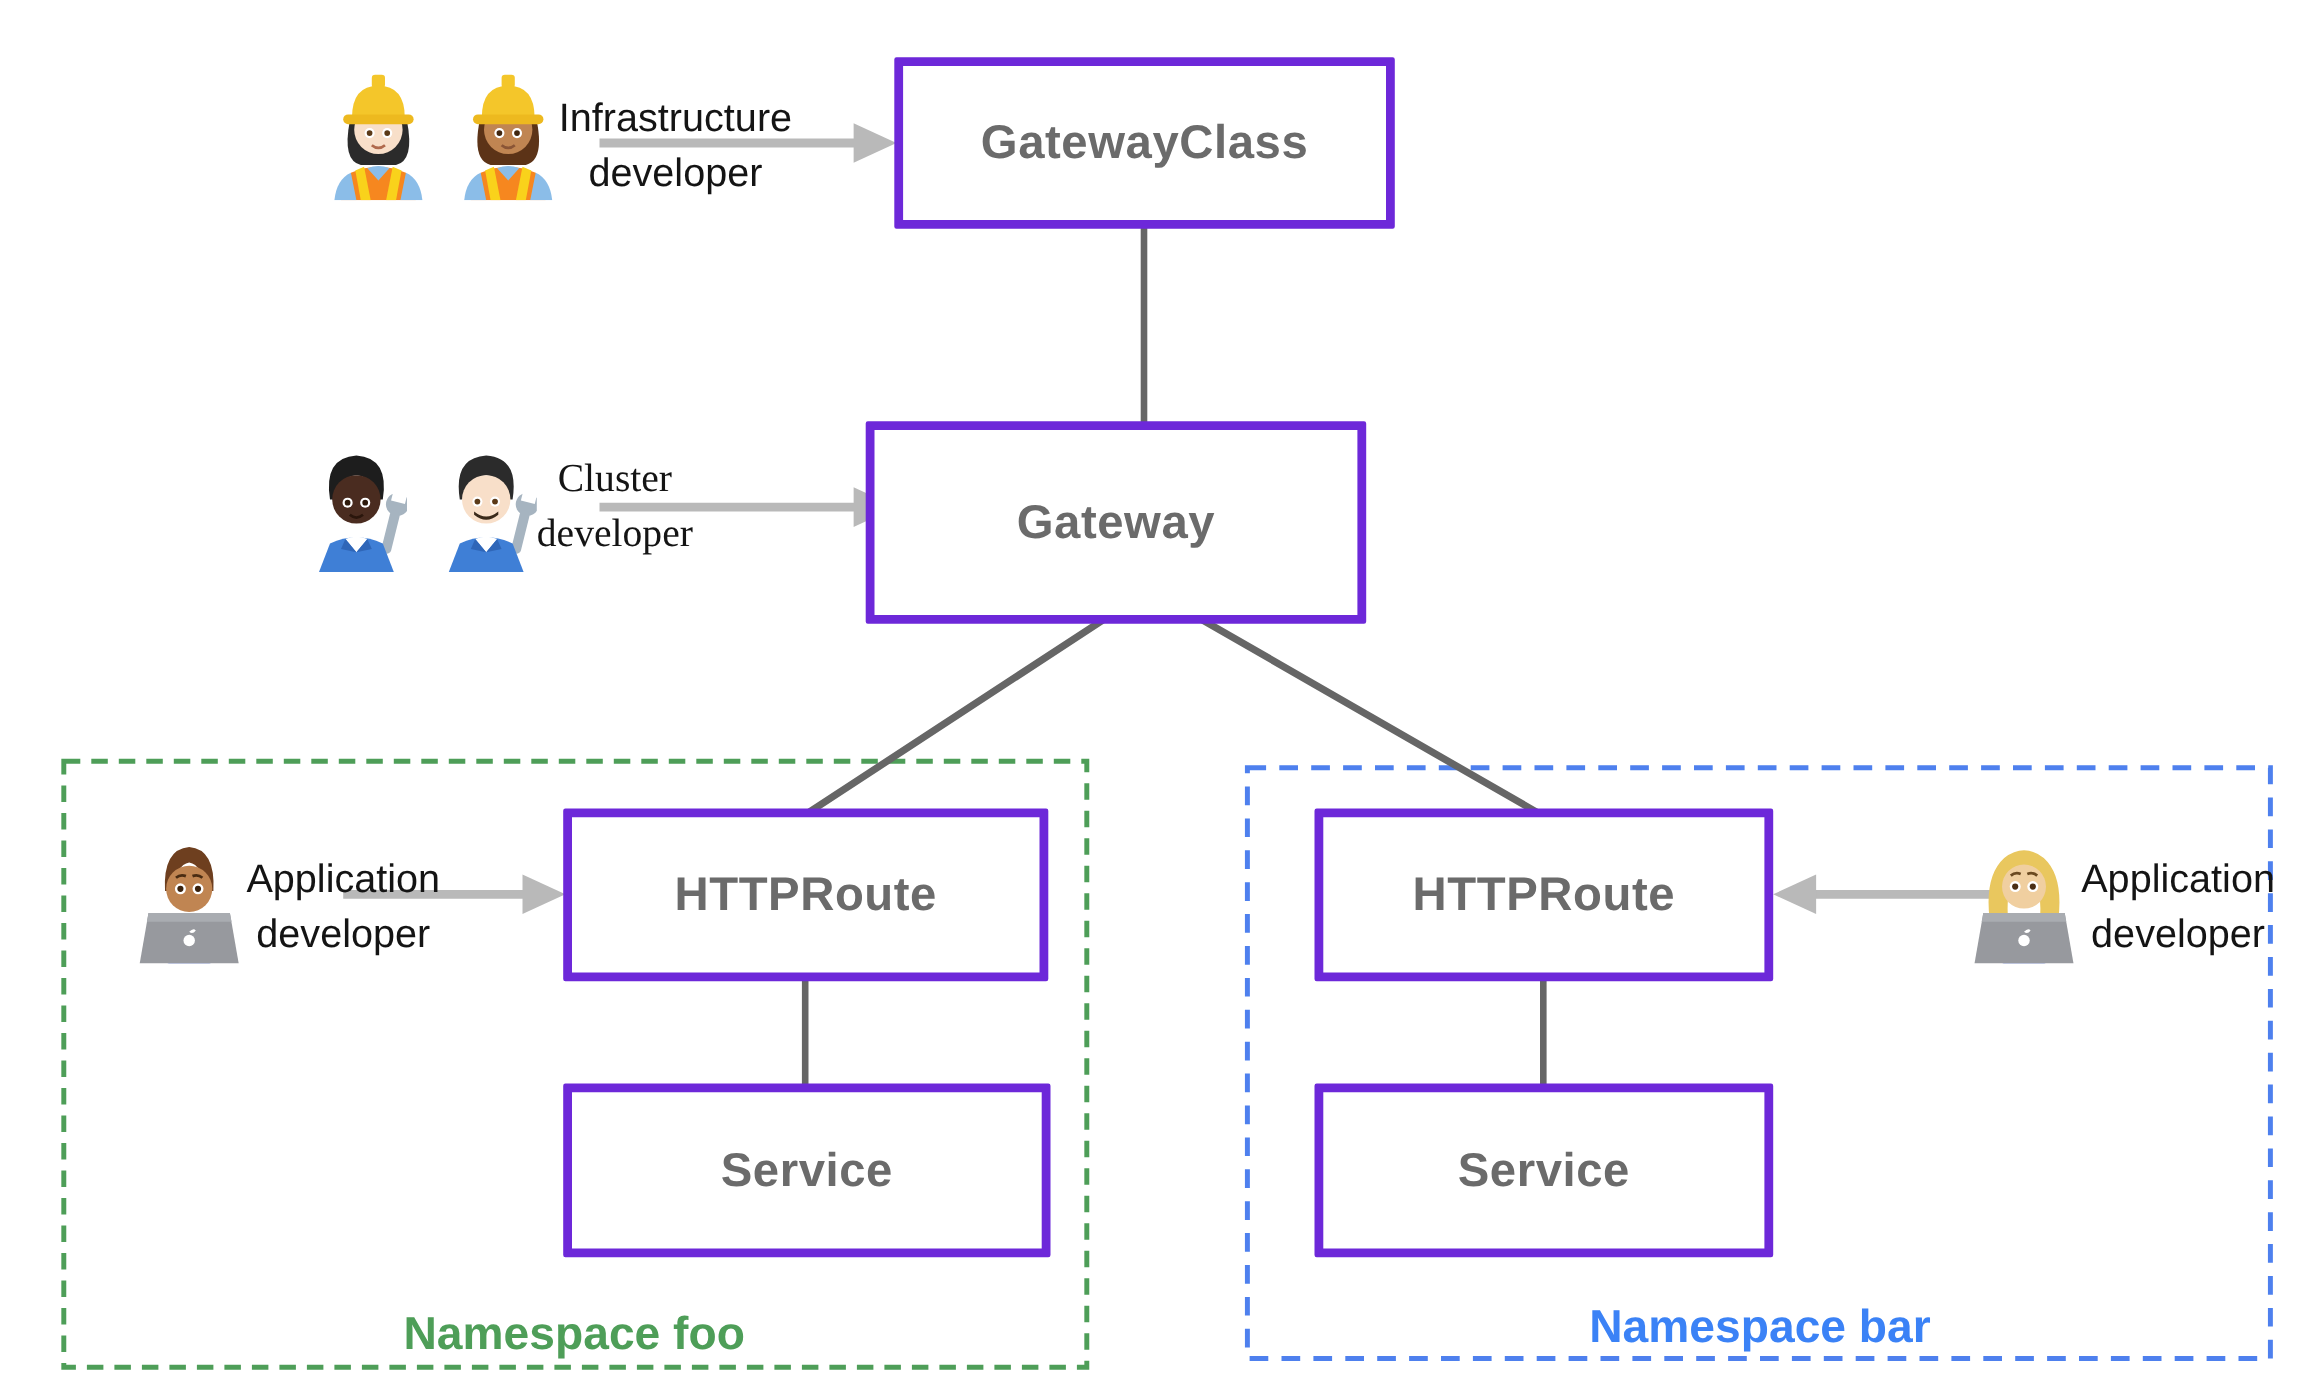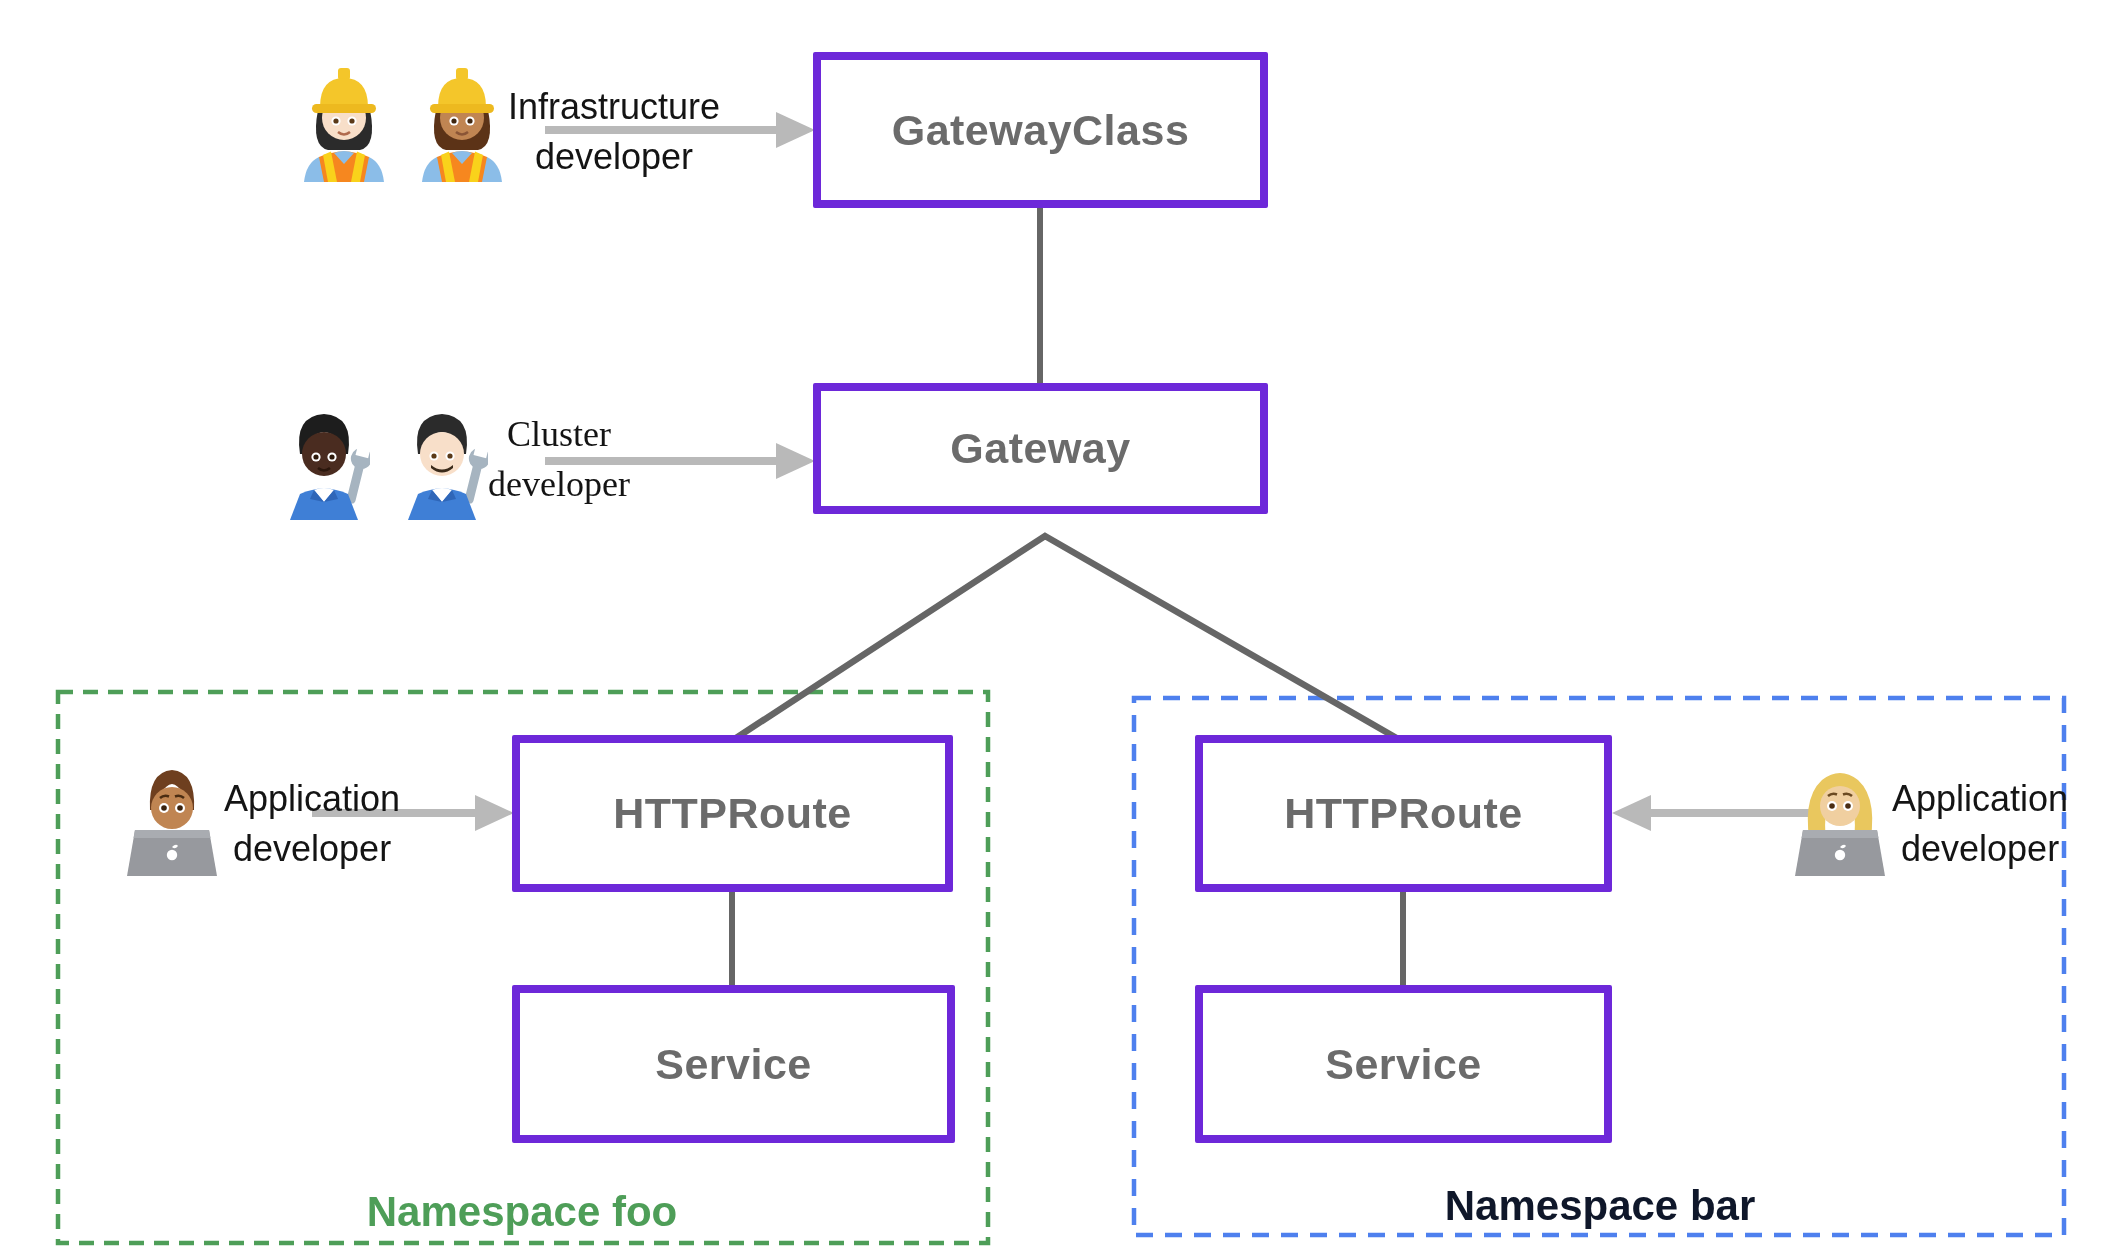--- a/index.html
+++ b/index.html
@@ -20,21 +20,21 @@
   .icon-row{display:flex;align-items:flex-end;}
   .persona-label{
     text-align:center;font-size:36px;line-height:50px;color:#141414;
     white-space:nowrap;
   }
   .ns-label{
     position:absolute;z-index:2;width:400px;text-align:center;
     font-size:42px;font-weight:bold;white-space:nowrap;
   }
   .ns-label.foo{color:#4e9e58;}
-  .ns-label.bar{color:#0f172a;}
+  .ns-label.bar{color:#3b82f6;}
   .icon{display:block;}
 </style>
 </head>
 <body>
 
 <div id="canvas">
 
   <svg class="overlay" width="2112" height="1258" viewBox="0 0 2112 1258">
 
     <rect x="58" y="692" width="930" height="551" fill="none" stroke="#4e9e58" stroke-width="4.5" stroke-dasharray="15 10"></rect>
@@ -60,21 +60,21 @@
     <g>
       <line x1="1812" y1="813" x2="1649" y2="813" stroke="#b9b9b9" stroke-width="8"></line>
       <polygon points="1651,795 1651,831 1612,813" fill="#b9b9b9"></polygon>
     </g>
   </svg>
 
   <div class="node" style="left:813px;top:52px;width:455px;height:156px;">
     <span class="node-label">GatewayClass</span>
   </div>
 
-  <div class="node" style="left:813px;top:383px;width:455px;height:131px;">
+  <div class="node" style="left:787px;top:383px;width:455px;height:184px;">
     <span class="node-label">Gateway</span>
   </div>
 
   <div class="node" style="left:512px;top:735px;width:441px;height:157px;">
     <span class="node-label">HTTPRoute</span>
   </div>
 
   <div class="node" style="left:512px;top:985px;width:443px;height:158px;">
     <span class="node-label">Service</span>
   </div>

